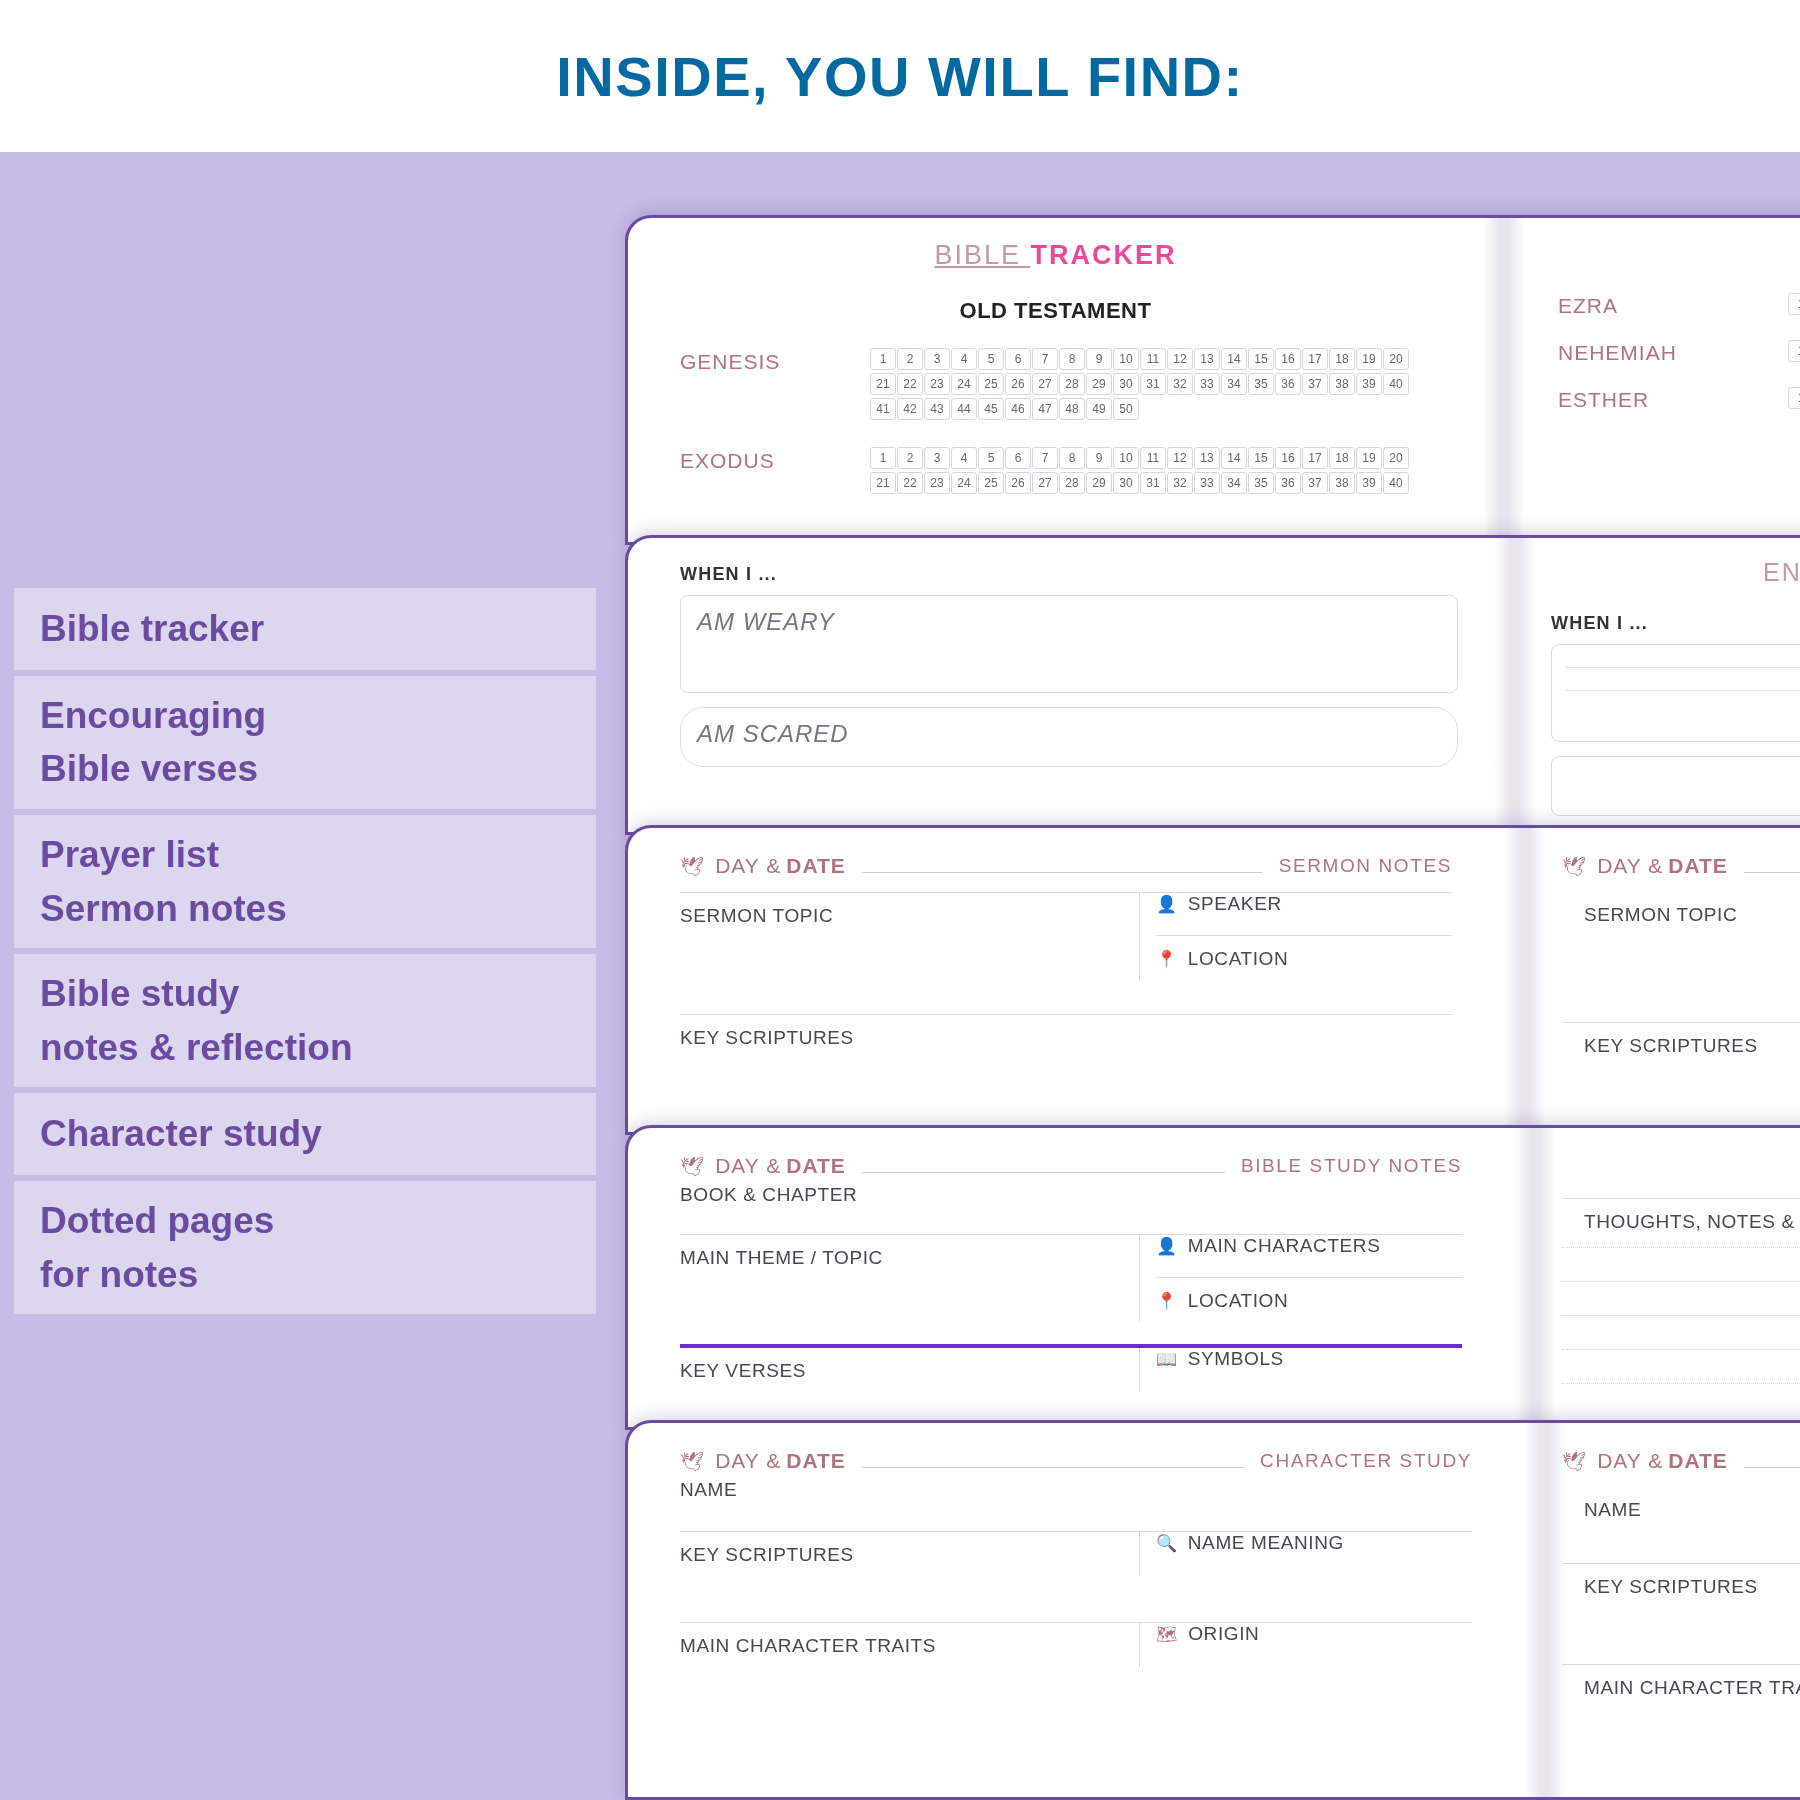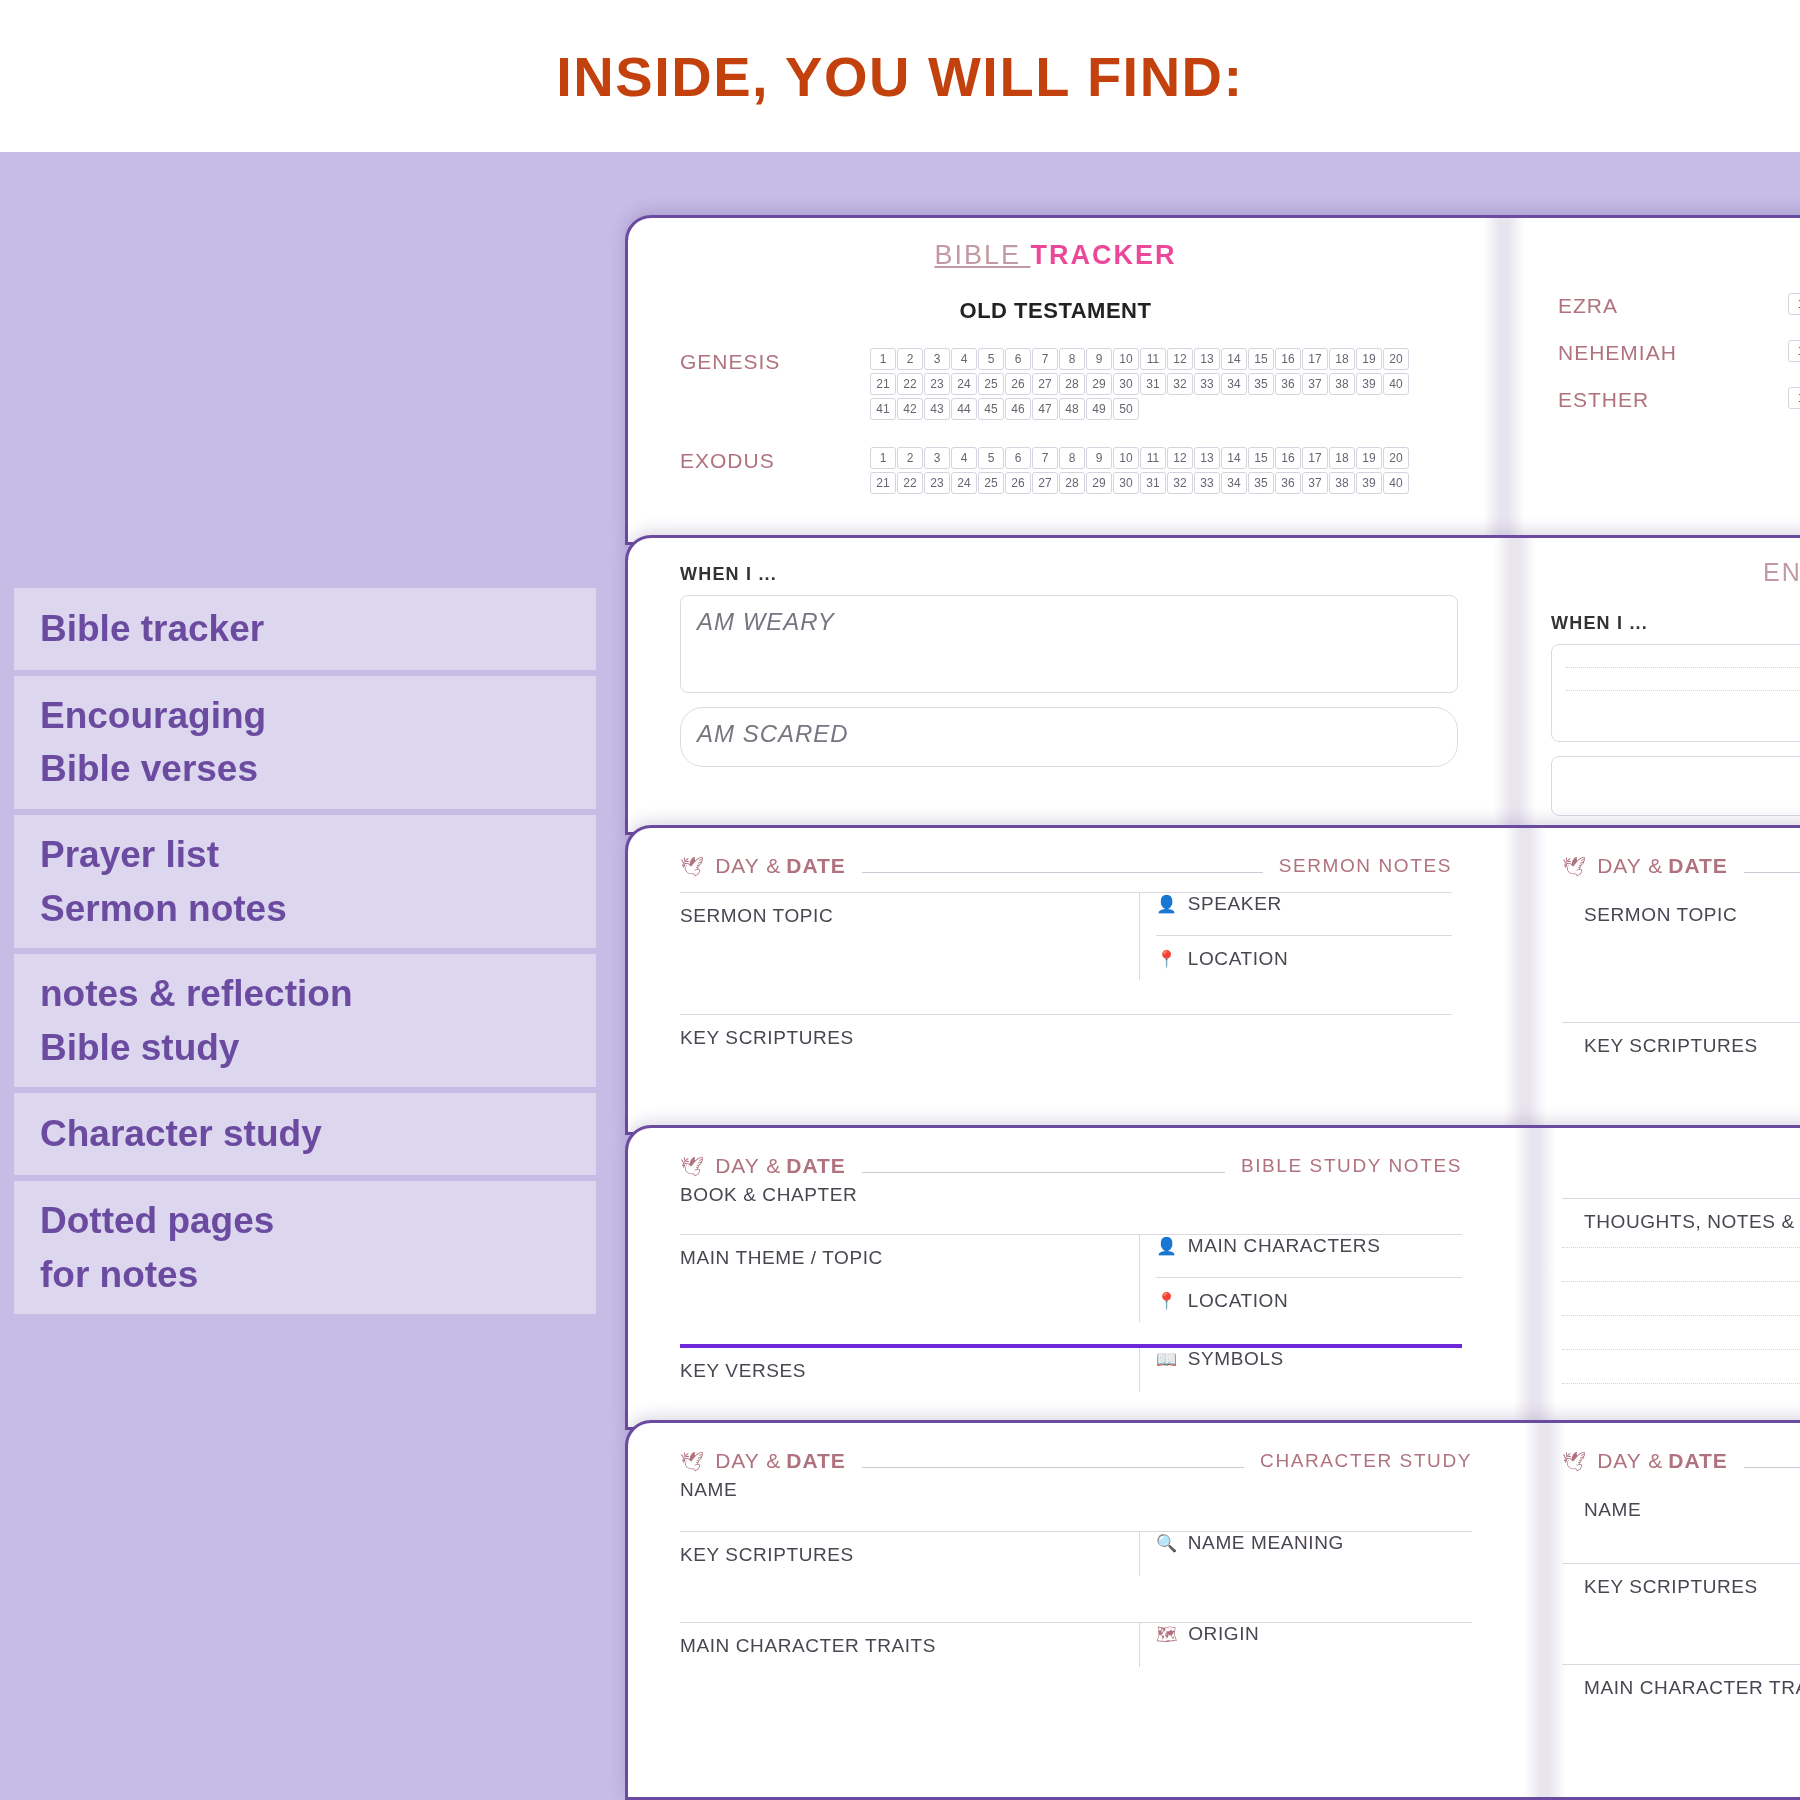--- a/index.html
+++ b/index.html
@@ -10,21 +10,21 @@
     overflow: hidden;
   }
   .page { position: relative; width: 1800px; height: 1800px; background: #fff; }
 
   
   .header {
     position: absolute; left: 0; top: 0; width: 1800px; height: 152px;
     background: #ffffff; display: flex; align-items: center; justify-content: center;
   }
   .header-title {
-    font-size: 56px; font-weight: bold; color: #c2410c; letter-spacing: 1.5px;
+    font-size: 56px; font-weight: bold; color: #0369a1; letter-spacing: 1.5px;
     text-align: center;
   }
 
   
   .body-bg {
     position: absolute; left: 0; top: 152px; width: 1800px; height: 1648px;
     background: #c6bce6;
   }
 
   
@@ -147,22 +147,22 @@
     </div>
     <div class="feature two-line">
       <div>Encouraging</div>
       <div>Bible verses</div>
     </div>
     <div class="feature two-line">
       <div>Prayer list</div>
       <div>Sermon notes</div>
     </div>
     <div class="feature two-line">
+      <div>Bible study</div>
       <div>notes &amp; reflection</div>
-      <div>Bible study</div>
     </div>
     <div class="feature">
       <div>Character study</div>
     </div>
     <div class="feature two-line">
       <div>Dotted pages</div>
       <div>for notes</div>
     </div>
   </div>
 

